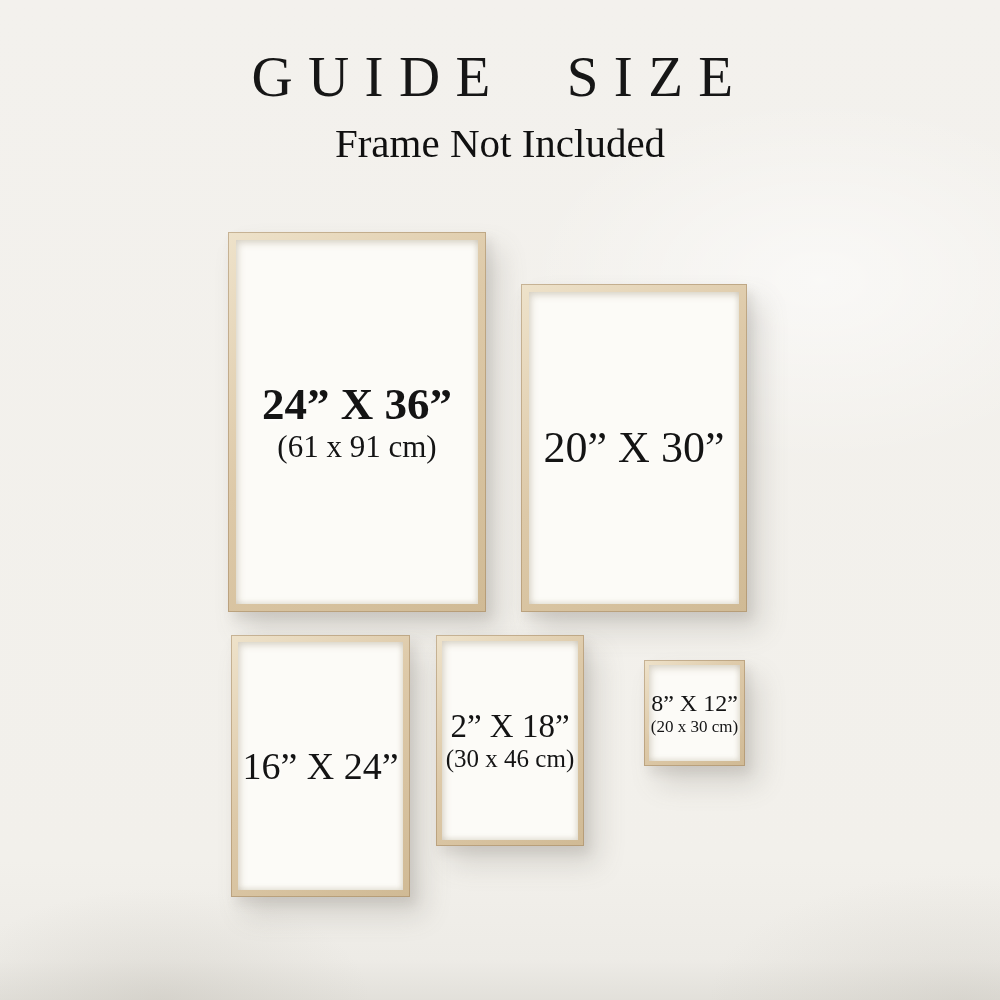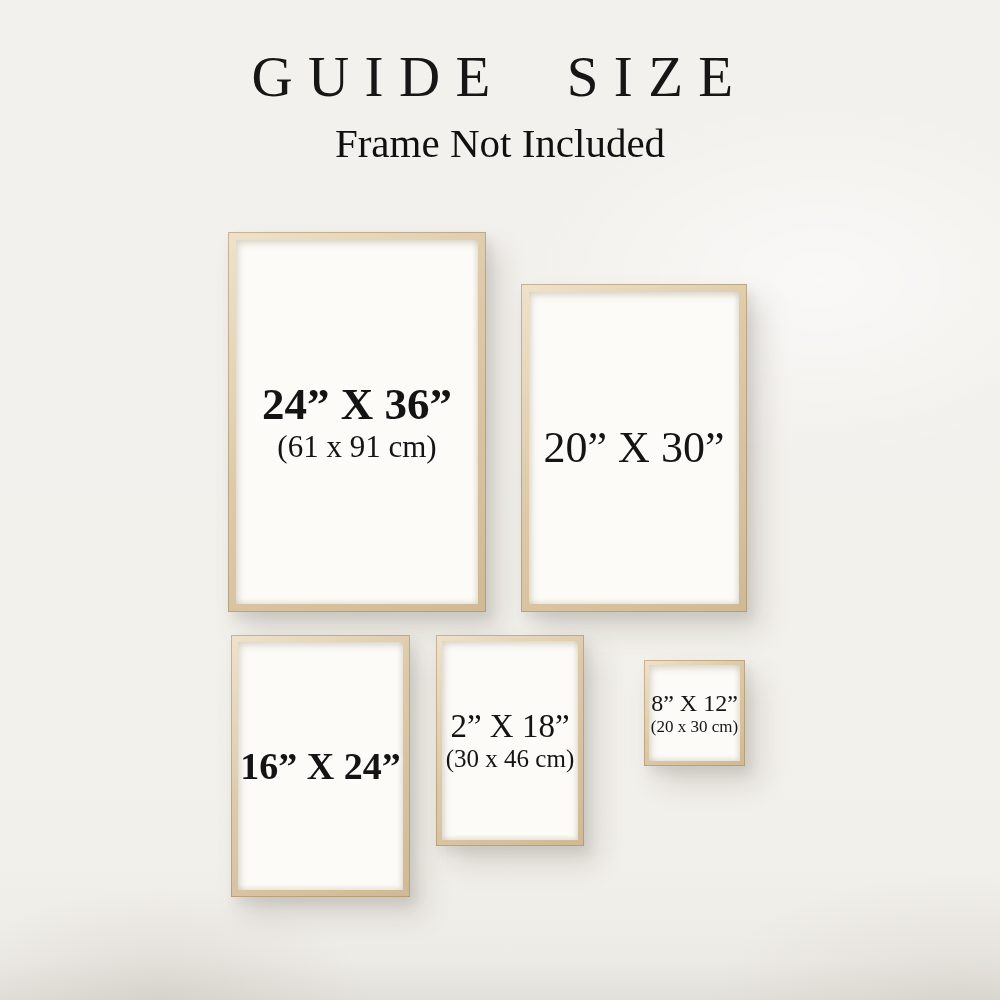--- a/index.html
+++ b/index.html
@@ -71,21 +71,21 @@
   }
 
   .f1 { left: 228px; top: 232px; width: 258px; height: 380px; --bw: 8px; }
   .f1 .size-in { font-size: 45px; font-weight: bold; }
   .f1 .size-cm { font-size: 31px; }
 
   .f2 { left: 521px; top: 284px; width: 226px; height: 328px; --bw: 8px; }
   .f2 .size-in { font-size: 44px; }
   .f2 .size-cm { font-size: 31px; }
 
-  .f3 { left: 231px; top: 635px; width: 179px; height: 262px; font-weight: bold; --bw: 7px; }
+  .f3 { left: 231px; top: 635px; width: 179px; height: 262px; --bw: 7px; }
   .f3 .size-in { font-size: 38px; }
   .f3 .size-cm { font-size: 27px; }
 
   .f4 { left: 436px; top: 635px; width: 148px; height: 211px; --bw: 6px; }
   .f4 .size-in { font-size: 33px; }
   .f4 .size-cm { font-size: 25px; }
 
   .f5 { left: 604px; top: 660px; width: 101px; height: 106px; margin-left: 40px; --bw: 5px; }
   .f5 .size-in { font-size: 24px; }
   .f5 .size-cm { font-size: 17px; }

